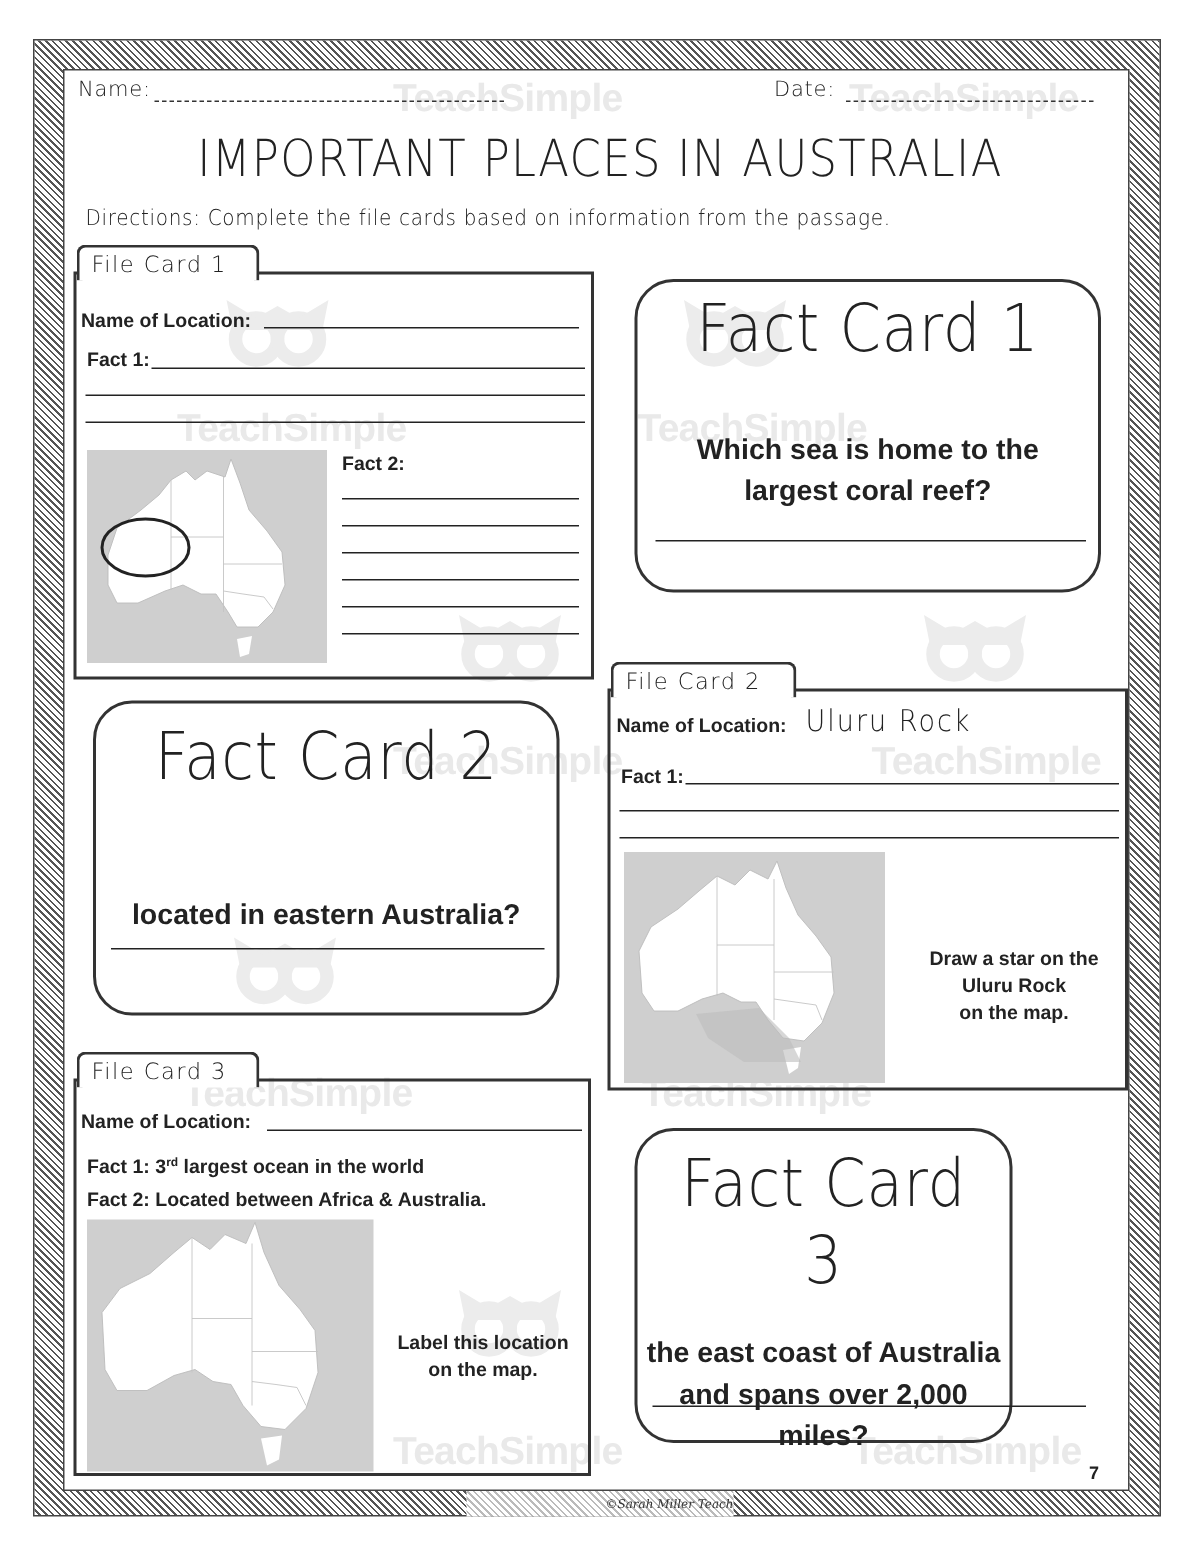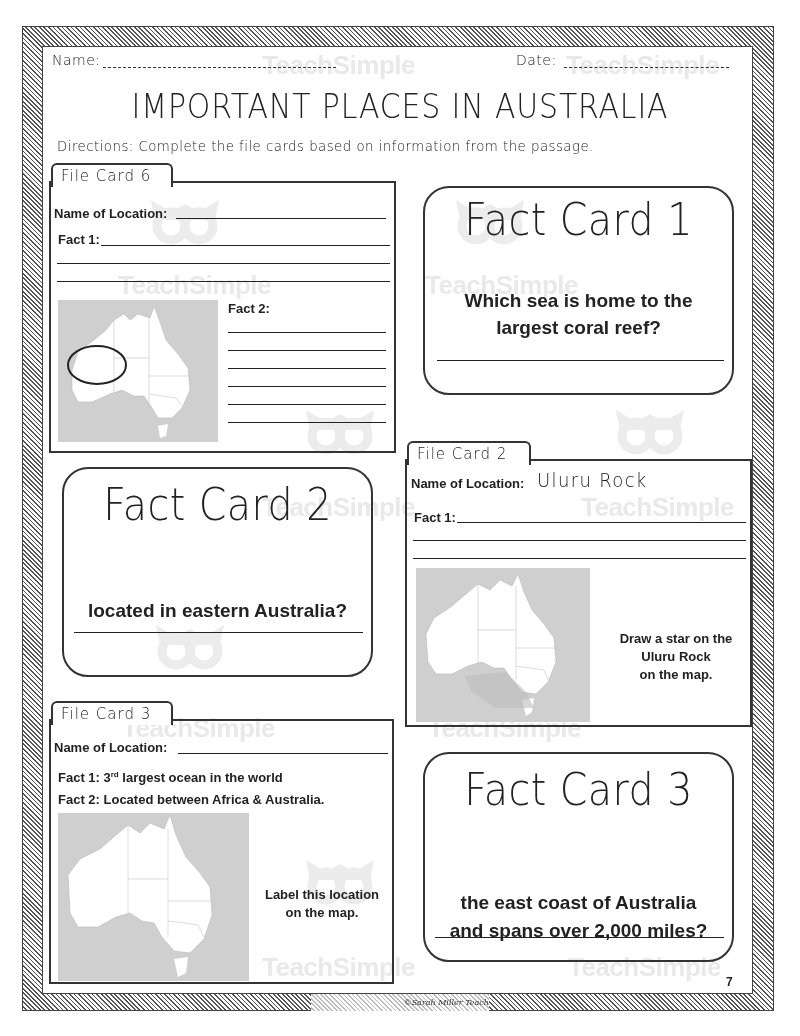--- a/index.html
+++ b/index.html
@@ -116,21 +116,21 @@
 
 <div class="name-label hand">Name:</div>
 <div class="name-line"></div>
 <div class="date-label hand">Date:</div>
 <div class="date-line"></div>
 
 <div class="title">IMPORTANT PLACES IN AUSTRALIA</div>
 <div class="directions hand">Directions: Complete the file cards based on information from the passage.</div>
 
 <div class="file-card" style="left:49px;top:181px;width:347px;height:272px;"></div>
-<div class="file-tab hand" style="left:51px;top:163px;width:122px;">File Card 6</div>
+<div class="file-tab hand" style="left:51px;top:163px;width:122px;">File Card 1</div>
 <div class="fc-label" style="left:54px;top:206px;">Name of Location:</div>
 <div class="rule" style="left:176px;top:218px;width:210px;"></div>
 <div class="fc-label" style="left:58px;top:232px;">Fact 1:</div>
 <div class="rule" style="left:101px;top:245px;width:289px;"></div>
 <div class="rule" style="left:57px;top:263px;width:333px;"></div>
 <div class="rule" style="left:57px;top:281px;width:333px;"></div>
 
 <div class="map" style="left:58px;top:300px;width:160px;height:142px;">
   <svg viewBox="0 0 160 142" preserveAspectRatio="none">
     <path d="M14 70 L20 52 L36 40 L48 30 L56 20 L66 14 L72 20 L80 14 L92 18 L96 6 L102 22 L108 40 L120 54 L130 68 L132 90 L124 108 L114 118 L100 118 L94 108 L86 96 L76 96 L64 90 L52 94 L34 102 L20 102 L14 90 Z" fill="#ffffff" stroke="#bbb" stroke-width="0.6"></path>
@@ -213,20 +213,20 @@
       <line x1="110" y1="88" x2="154" y2="88"></line>
       <path d="M110 108 L126 110 L140 112 L146 124"></path>
     </g>
   </svg>
 </div>
 <div class="note" style="left:252px;top:886px;width:140px;">
   <div>Label this location</div>
   <div>on the map.</div>
 </div>
 
-<div class="fact-card" style="left:423px;top:752px;width:311px;height:210px;">
+<div class="fact-card" style="left:423px;top:752px;width:252px;height:210px;">
   <div class="fact-title" style="top:10px;">Fact Card 3</div>
   <div class="fact-q" style="top:106px;">the east coast of Australia</div>
   <div class="fact-q" style="top:134px;">and spans over 2,000 miles?</div>
   <div class="fact-answer" style="left:10px;top:183px;width:289px;"></div>
 </div>
 
 <div class="page-num">7</div>
 
 </body></html>

